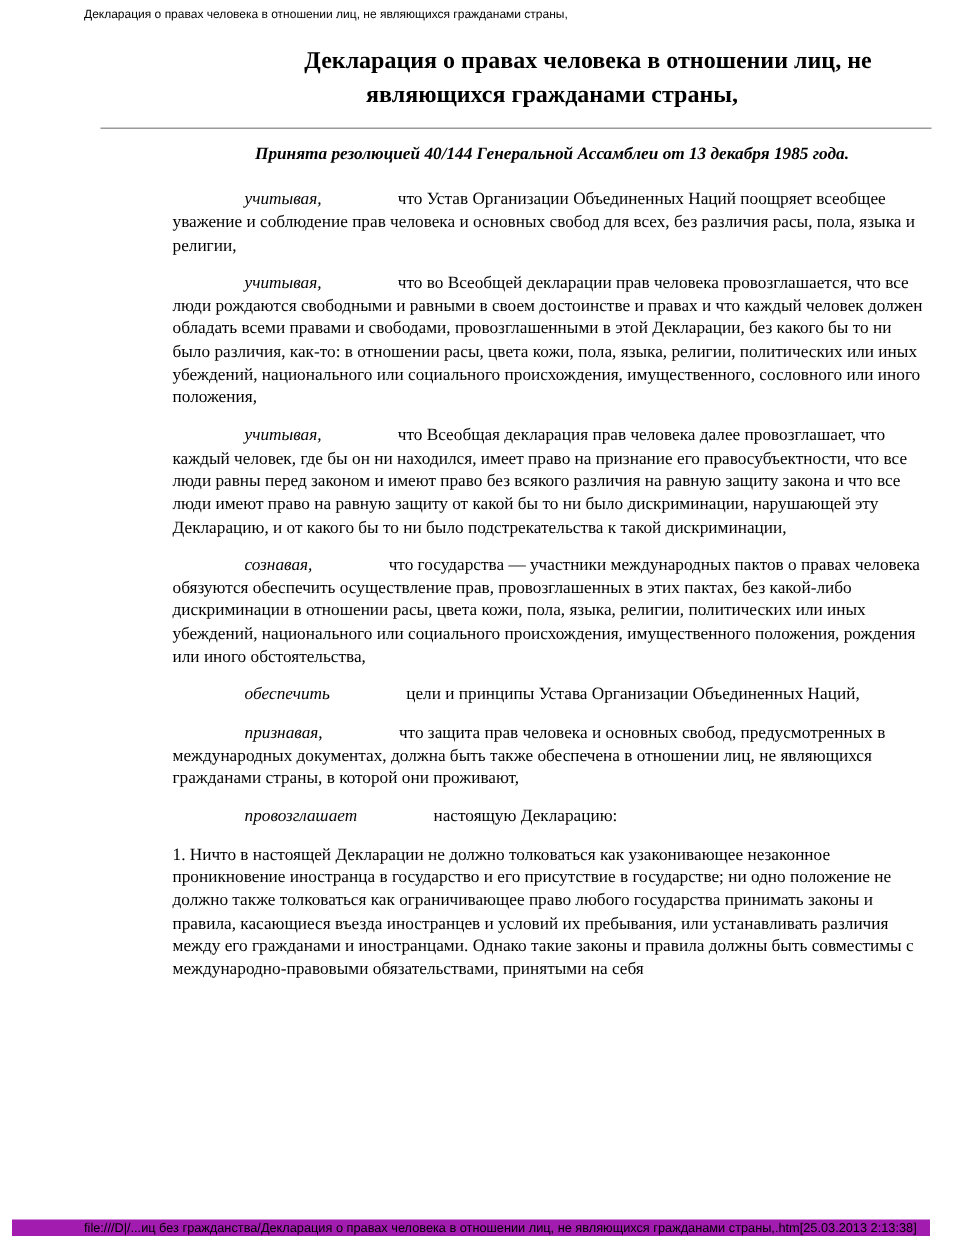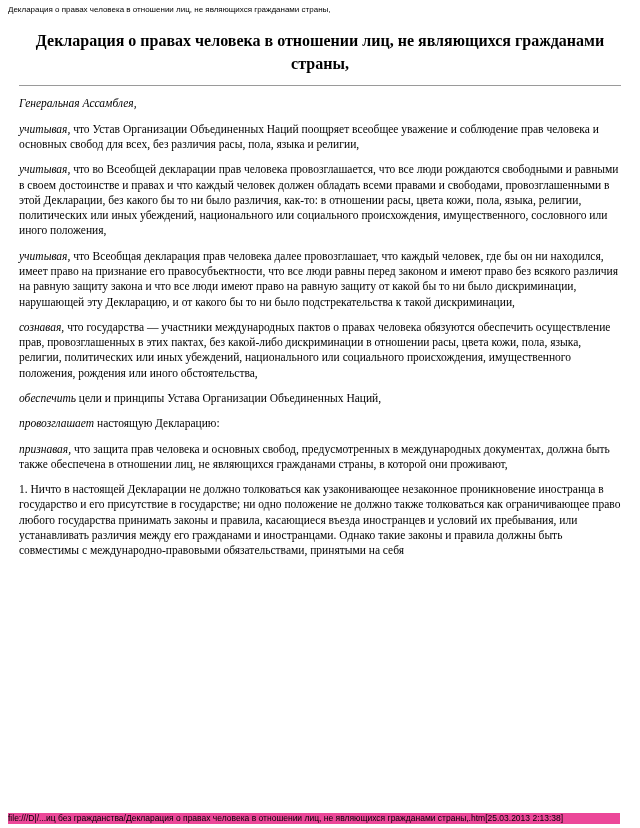--- a/index.html
+++ b/index.html
@@ -1,15 +1,15 @@
 <!DOCTYPE html>
 <html lang="ru"><head>
 <meta charset="utf-8">
 <style>
-  * { box-sizing: border-box; }
+  * { box-sizing: border-box; padding-left: 48px; }
   html, body { margin: 0; padding: 0; background: #e8e8e8; }
   .page {
     position: relative;
     width: 640px;
     height: 828px;
     margin: 0 auto;
     background: #ffffff;
     color: #000000;
     font-family: "Liberation Serif", serif;
     overflow: hidden;
@@ -71,54 +71,54 @@
     position: absolute;
     bottom: 4px;
     left: 8px;
     right: 20px;
     font-family: "Liberation Sans", sans-serif;
     font-size: 8.5px;
     line-height: 11px;
     color: #000000;
     white-space: nowrap;
     overflow: hidden;
-    background: #ec4899;
+    background: #a21caf;
     z-index: 2;
   }
 </style>
 </head>
 <body>
 
 <div class="page">
 
   <div class="print-header">Декларация о правах человека в отношении лиц, не являющихся гражданами страны,</div>
 
   <div class="content">
 
     <h1 class="doc-title"><span class="title-main">Декларация о правах человека в отношении лиц, не являющихся гражданами страны,</span></h1>
 
     <hr class="divider">
 
+    <p class="resolution">Принята резолюцией 40/144 Генеральной Ассамблеи от 13 декабря 1985 года.</p>
 
-    <p class="body-par salutation">Генеральная Ассамблея,</p>
 
     <p class="body-par"><span class="lead">учитывая,</span><span> что Устав Организации Объединенных Наций поощряет всеобщее уважение и соблюдение прав человека и основных свобод для всех, без различия расы, пола, языка и религии,</span></p>
 
     <p class="body-par"><span class="lead">учитывая,</span><span> что во Всеобщей декларации прав человека провозглашается, что все люди рождаются свободными и равными в своем достоинстве и правах и что каждый человек должен обладать всеми правами и свободами, провозглашенными в этой Декларации, без какого бы то ни было различия, как-то: в отношении расы, цвета кожи, пола, языка, религии, политических или иных убеждений, национального или социального происхождения, имущественного, сословного или иного положения,</span></p>
 
     <p class="body-par"><span class="lead">учитывая,</span><span> что Всеобщая декларация прав человека далее провозглашает, что каждый человек, где бы он ни находился, имеет право на признание его правосубъектности, что все люди равны перед законом и имеют право без всякого различия на равную защиту закона и что все люди имеют право на равную защиту от какой бы то ни было дискриминации, нарушающей эту Декларацию, и от какого бы то ни было подстрекательства к такой дискриминации,</span></p>
 
     <p class="body-par"><span class="lead">сознавая,</span><span> что государства — участники международных пактов о правах человека обязуются обеспечить осуществление прав, провозглашенных в этих пактах, без какой-либо дискриминации в отношении расы, цвета кожи, пола, языка, религии, политических или иных убеждений, национального или социального происхождения, имущественного положения, рождения или иного обстоятельства,</span></p>
 
 
     <p class="body-par"><span class="lead">обеспечить</span><span> цели и принципы Устава Организации Объединенных Наций,</span></p>
 
+    <p class="body-par"><span class="lead">признавая,</span><span> что защита прав человека и основных свобод, предусмотренных в международных документах, должна быть также обеспечена в отношении лиц, не являющихся гражданами страны, в которой они проживают,</span></p>
+
     <p class="body-par"><span class="lead">провозглашает</span><span> настоящую Декларацию:</span></p>
-
-    <p class="body-par"><span class="lead">признавая,</span><span> что защита прав человека и основных свобод, предусмотренных в международных документах, должна быть также обеспечена в отношении лиц, не являющихся гражданами страны, в которой они проживают,</span></p>
 
 
 
 
     <p class="body-par">1. Ничто в настоящей Декларации не должно толковаться как узаконивающее незаконное проникновение иностранца в государство и его присутствие в государстве; ни одно положение не должно также толковаться как ограничивающее право любого государства принимать законы и правила, касающиеся въезда иностранцев и условий их пребывания, или устанавливать различия между его гражданами и иностранцами. Однако такие законы и правила должны быть совместимы с международно-правовыми обязательствами, принятыми на себя</p>
 
   </div>
 
   <div class="print-footer">file:///D|/...иц без гражданства/Декларация о правах человека в отношении лиц, не являющихся гражданами страны,.htm[25.03.2013 2:13:38]</div>
 

